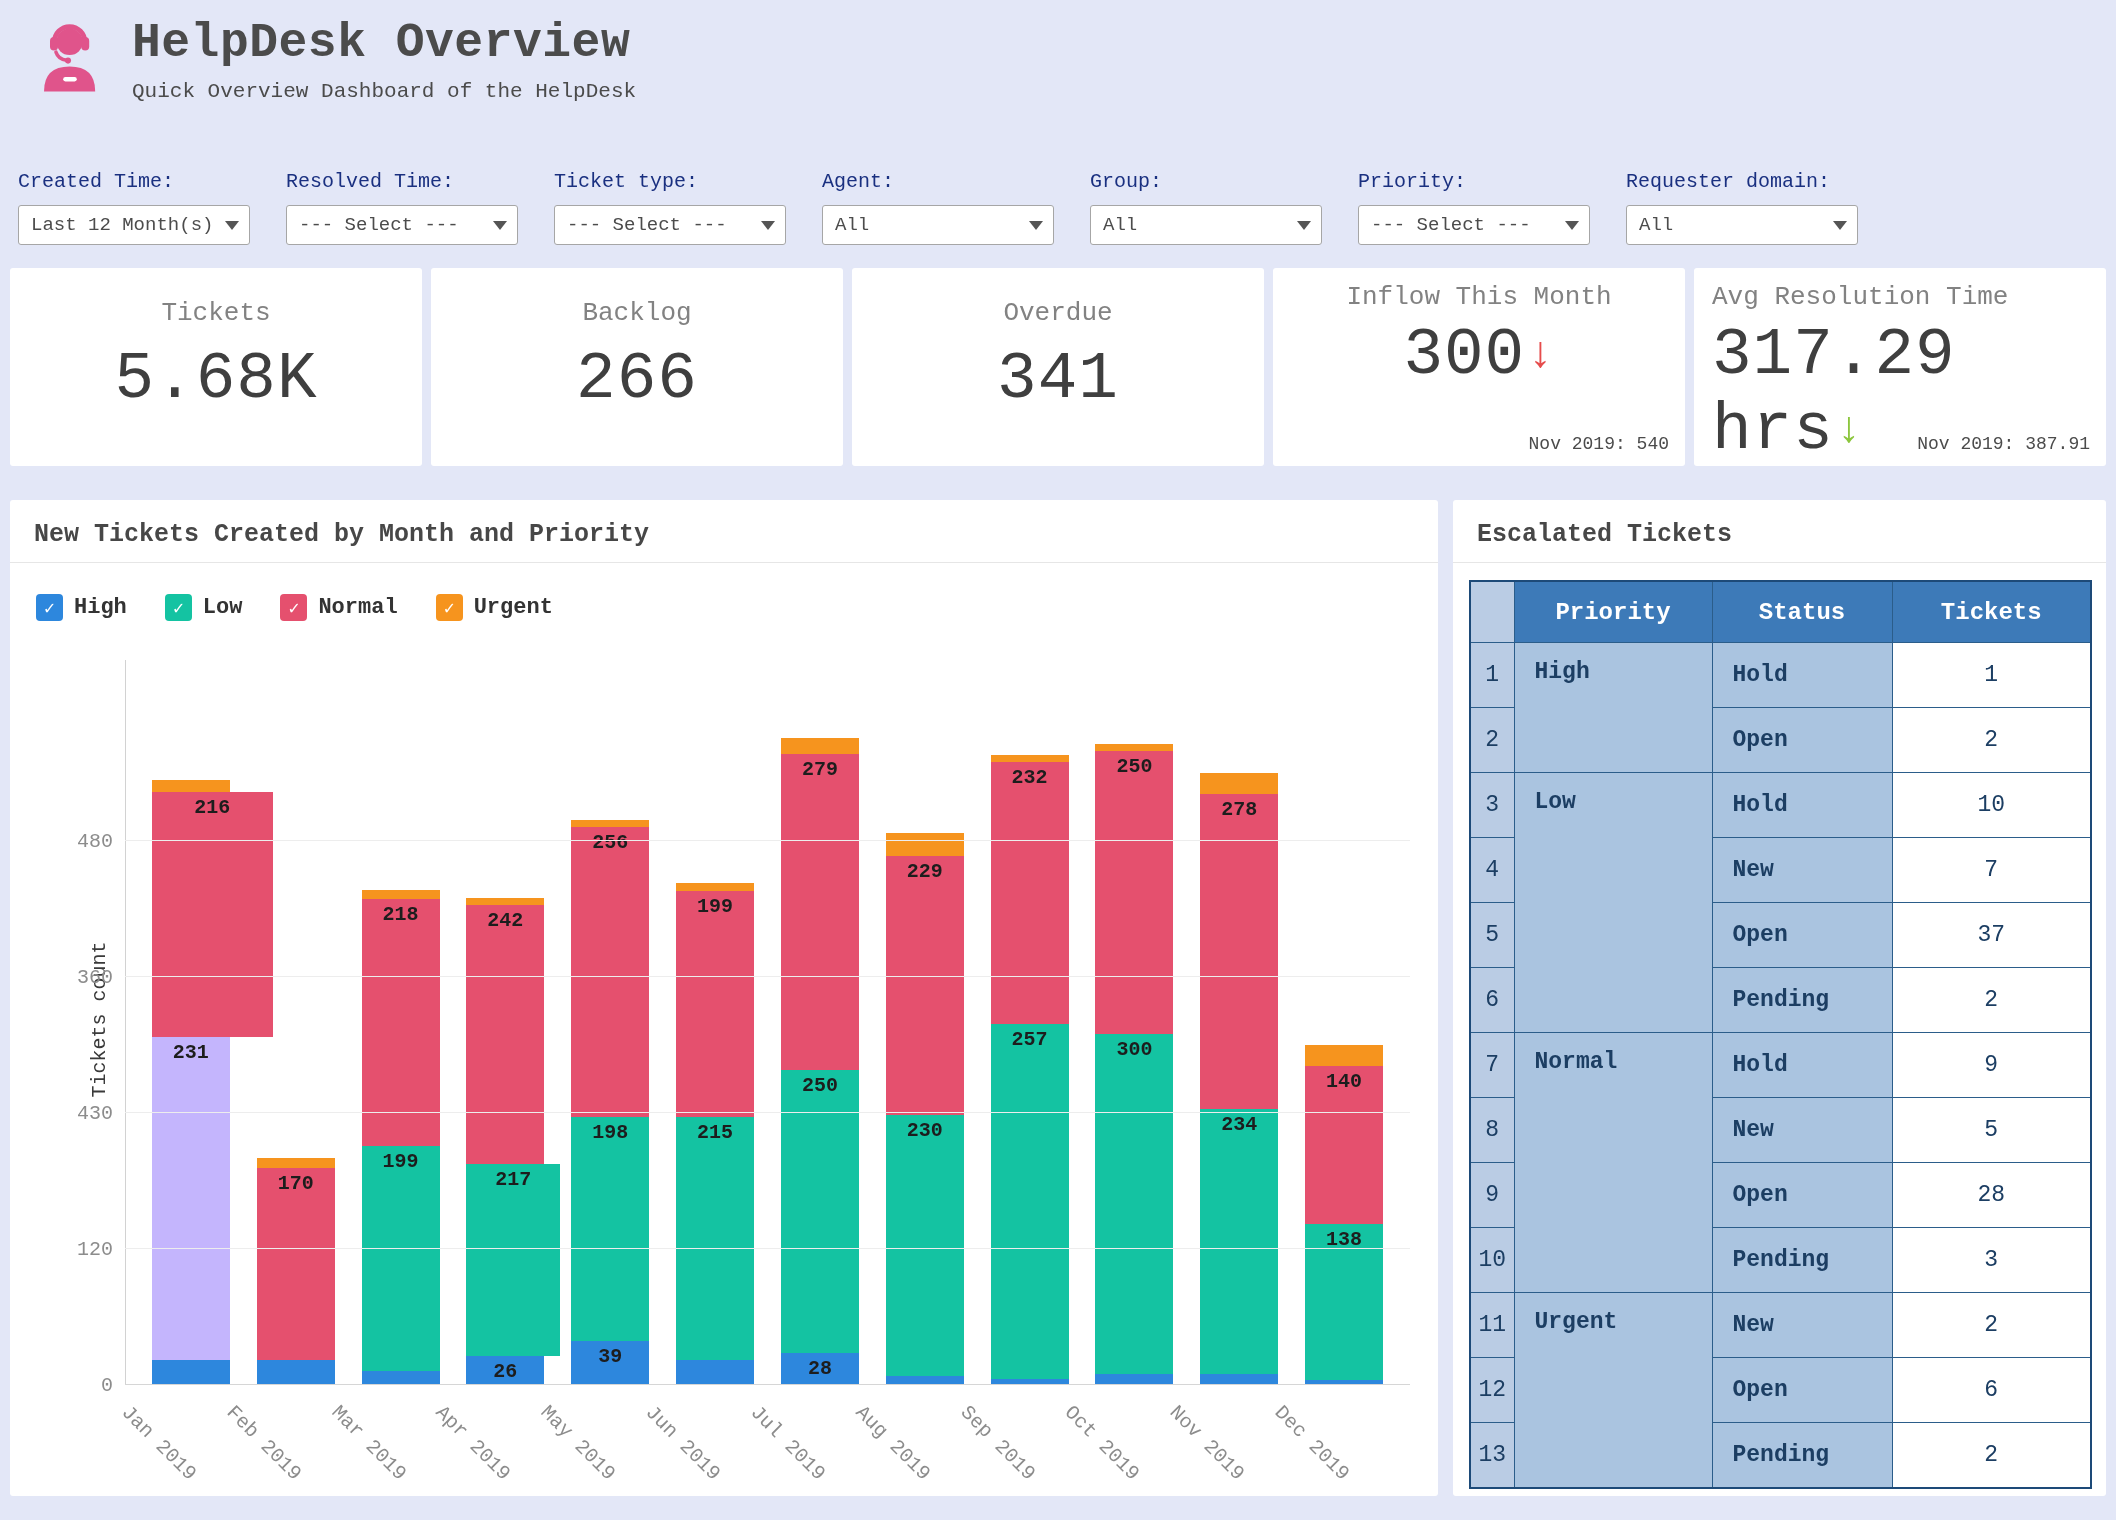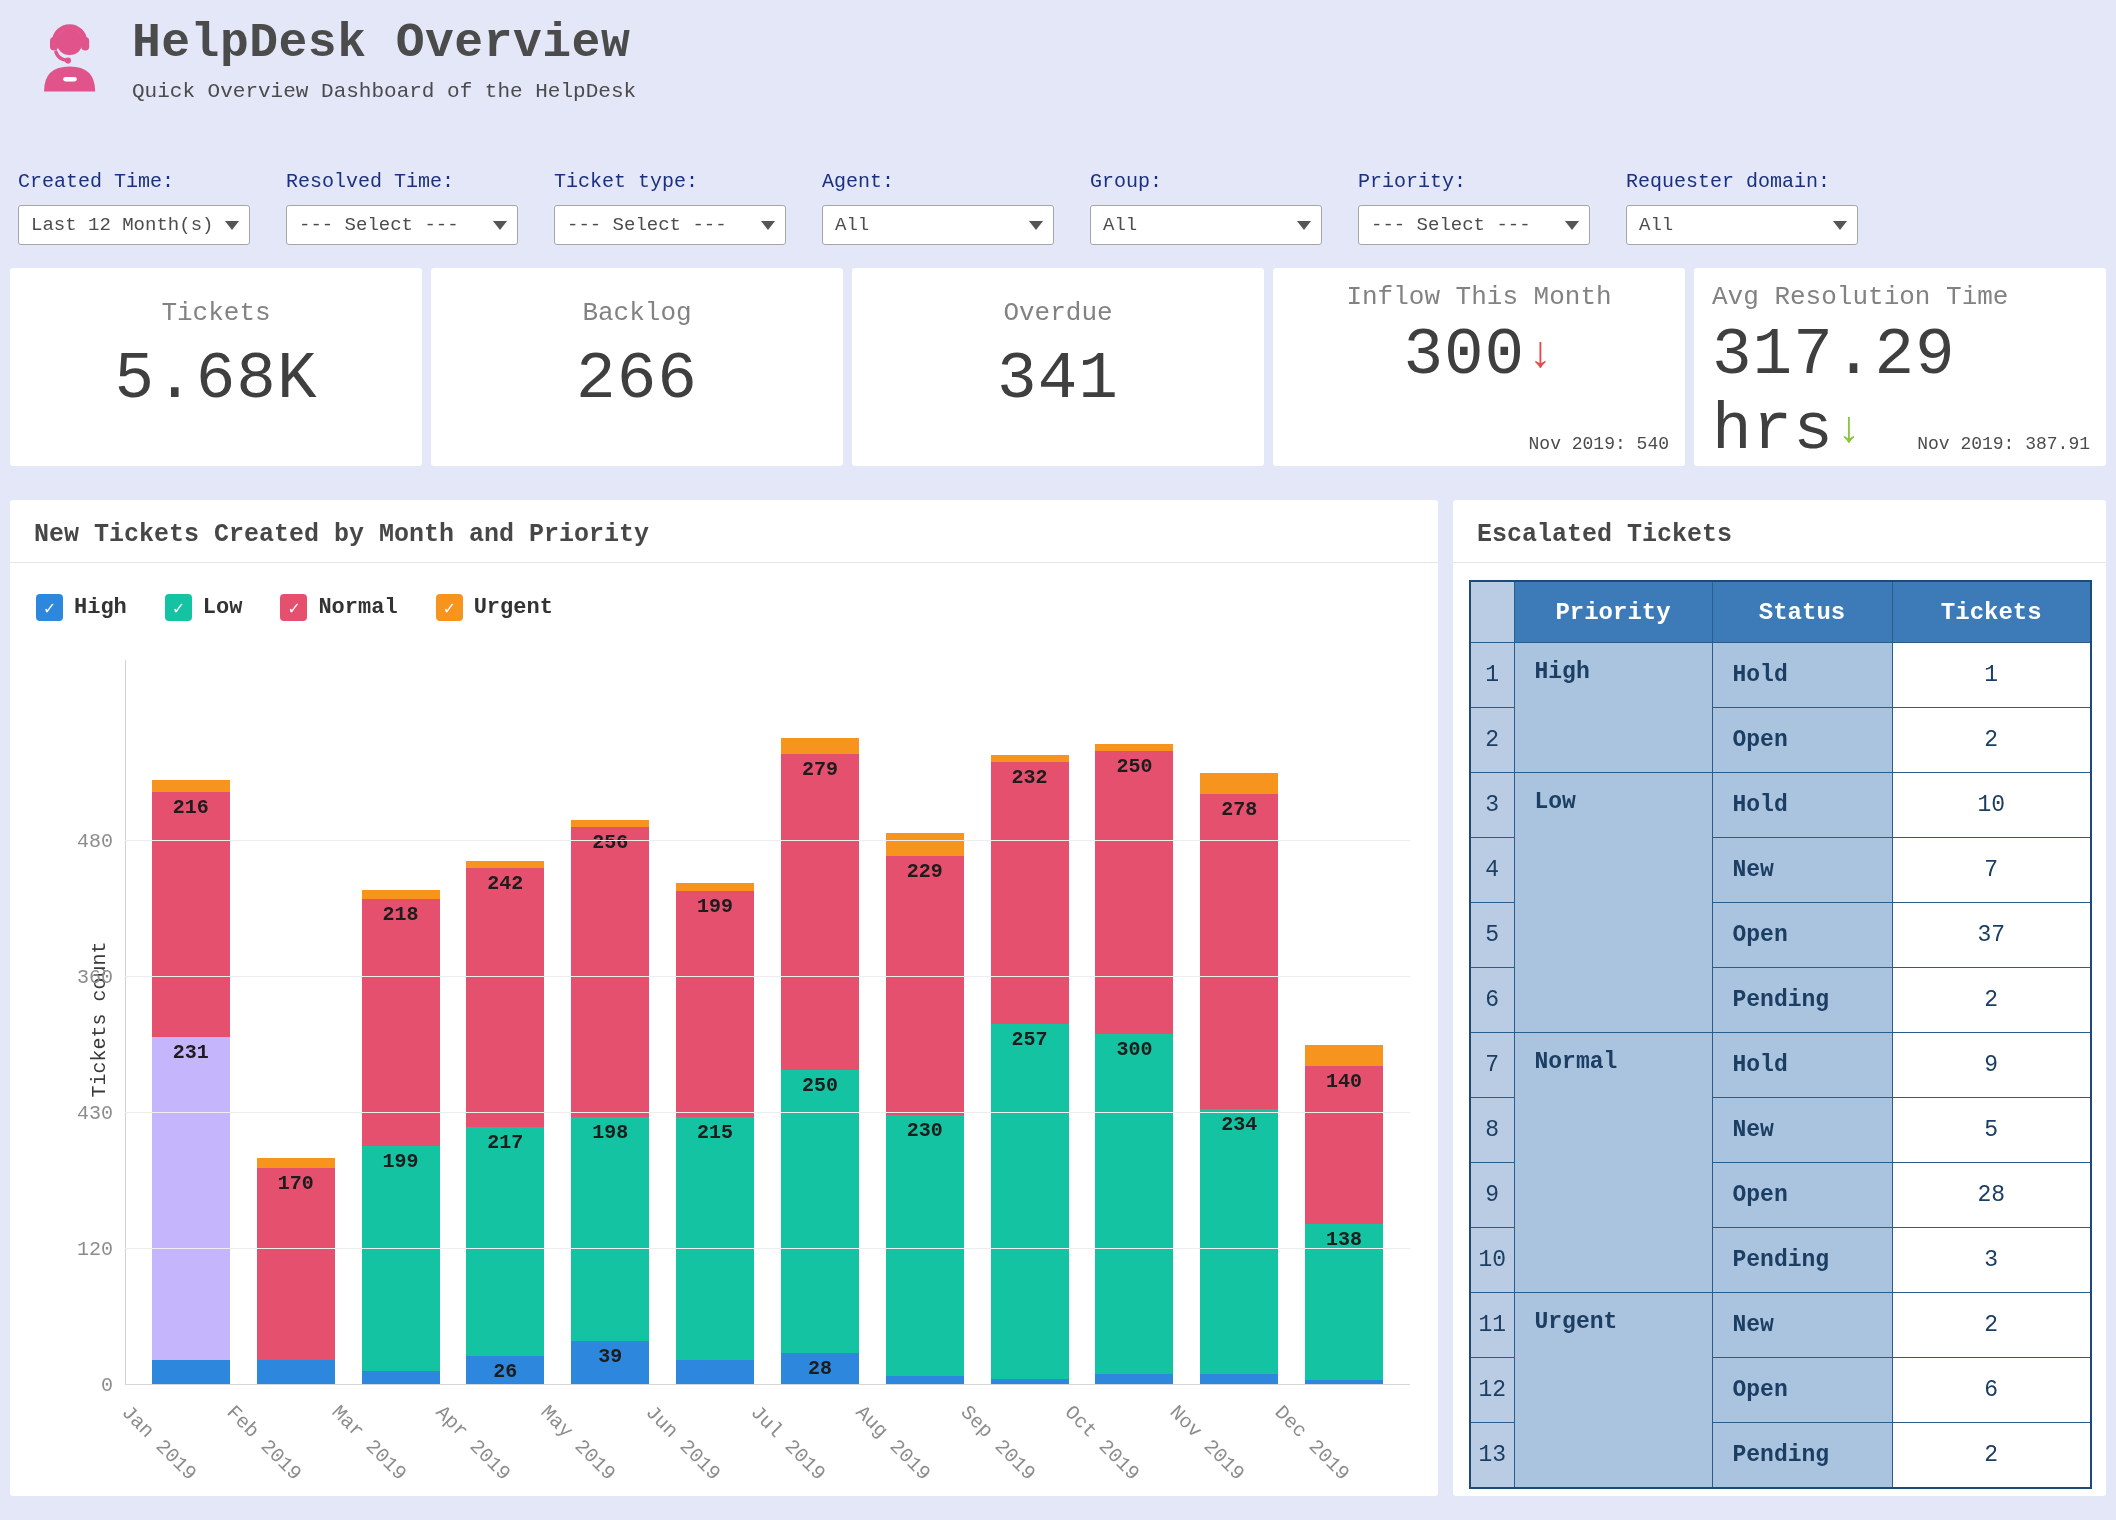--- a/index.html
+++ b/index.html
@@ -197,21 +197,21 @@
         </div>
       <div id="plot">
         <div class="y-title">Tickets count</div>
         <div class="y-axis-line"></div>
         <div id="bars">
             <div class="bar-col">
               <div class="seg" style="height: 24.9219px; background: rgb(45, 135, 221);"></div>
               <div class="seg" style="height: 323px; background: #c4b5fd;">
                 <div class="seg-label">231</div>
               </div>
-              <div class="seg" style="height: 244.688px; background: rgb(229, 80, 110);">
+              <div class="seg" style="height: 244.688px; background: rgb(229, 80, 110); padding-left: 43px;">
                 <div class="seg-label">216</div>
               </div>
               <div class="seg" style="height: 12.4609px; background: rgb(246, 148, 30);"></div>
               <div class="xlabel">Jan 2019</div>
             </div>
             <div class="bar-col">
               <div class="seg" style="height: 24.9219px; background: rgb(45, 135, 221);"></div>
               <div class="seg" style="height: 192.578px; background: rgb(229, 80, 110);">
                 <div class="seg-label">170</div>
               </div>
@@ -226,21 +226,21 @@
               <div class="seg" style="height: 246.953px; background: rgb(229, 80, 110);">
                 <div class="seg-label">218</div>
               </div>
               <div class="seg" style="height: 9.0625px; background: rgb(246, 148, 30);"></div>
               <div class="xlabel">Mar 2019</div>
             </div>
             <div class="bar-col">
               <div class="seg" style="height: 29.4531px; background: rgb(45, 135, 221);">
                 <div class="seg-label">26</div>
               </div>
-              <div class="seg" style="height: 229px; background: rgb(20, 195, 162);">
+              <div class="seg" style="height: 192px; background: rgb(20, 195, 162); padding-left: 16px;">
                 <div class="seg-label">217</div>
               </div>
               <div class="seg" style="height: 259px; background: rgb(229, 80, 110);">
                 <div class="seg-label">242</div>
               </div>
               <div class="seg" style="height: 6.79688px; background: rgb(246, 148, 30);"></div>
               <div class="xlabel">Apr 2019</div>
             </div>
             <div class="bar-col">
               <div class="seg" style="height: 44.1797px; background: rgb(45, 135, 221);">

